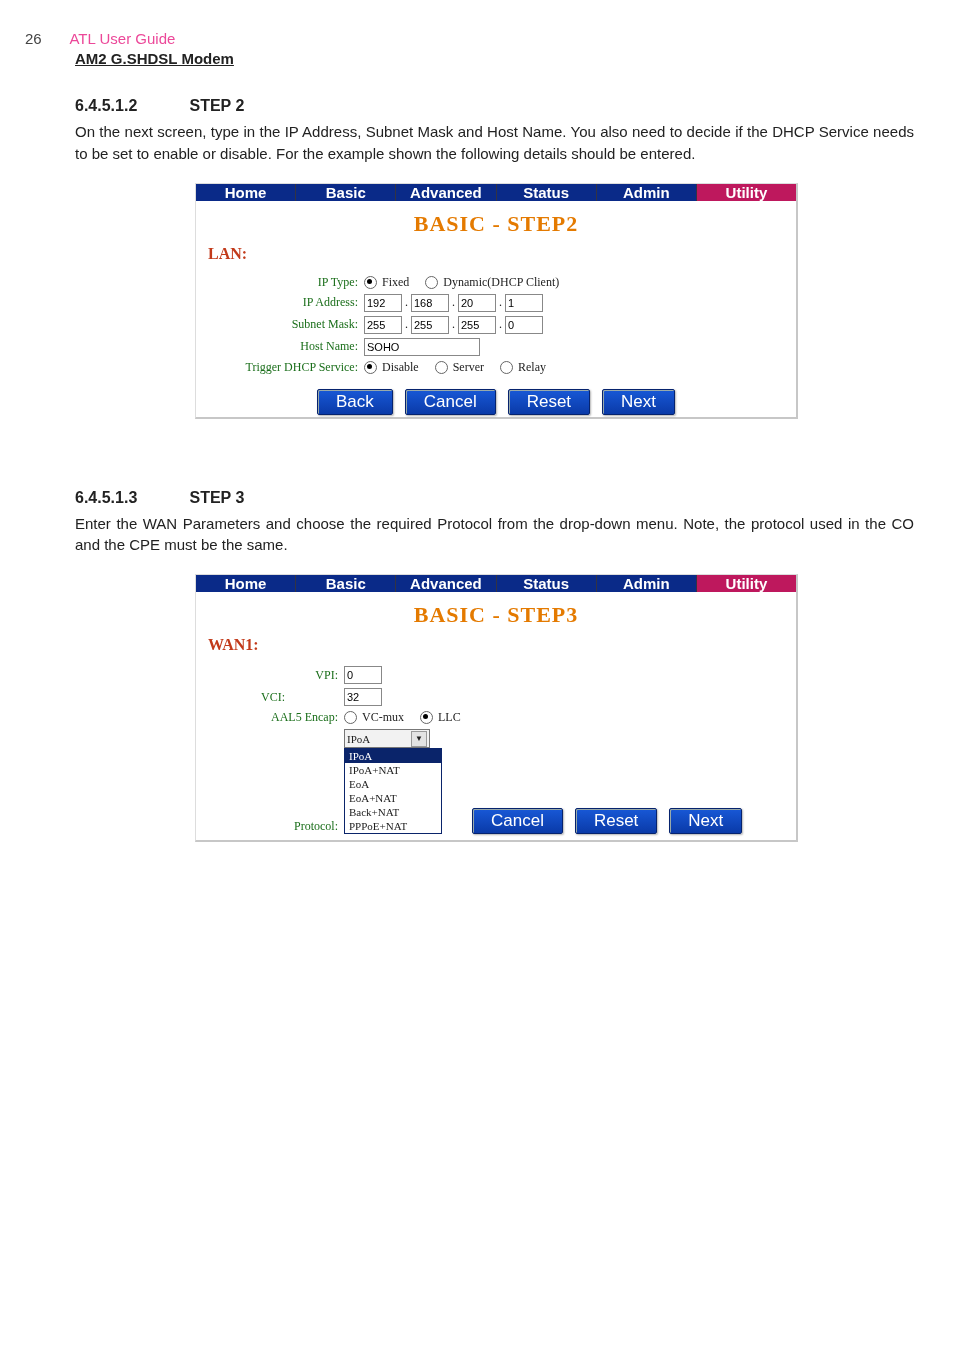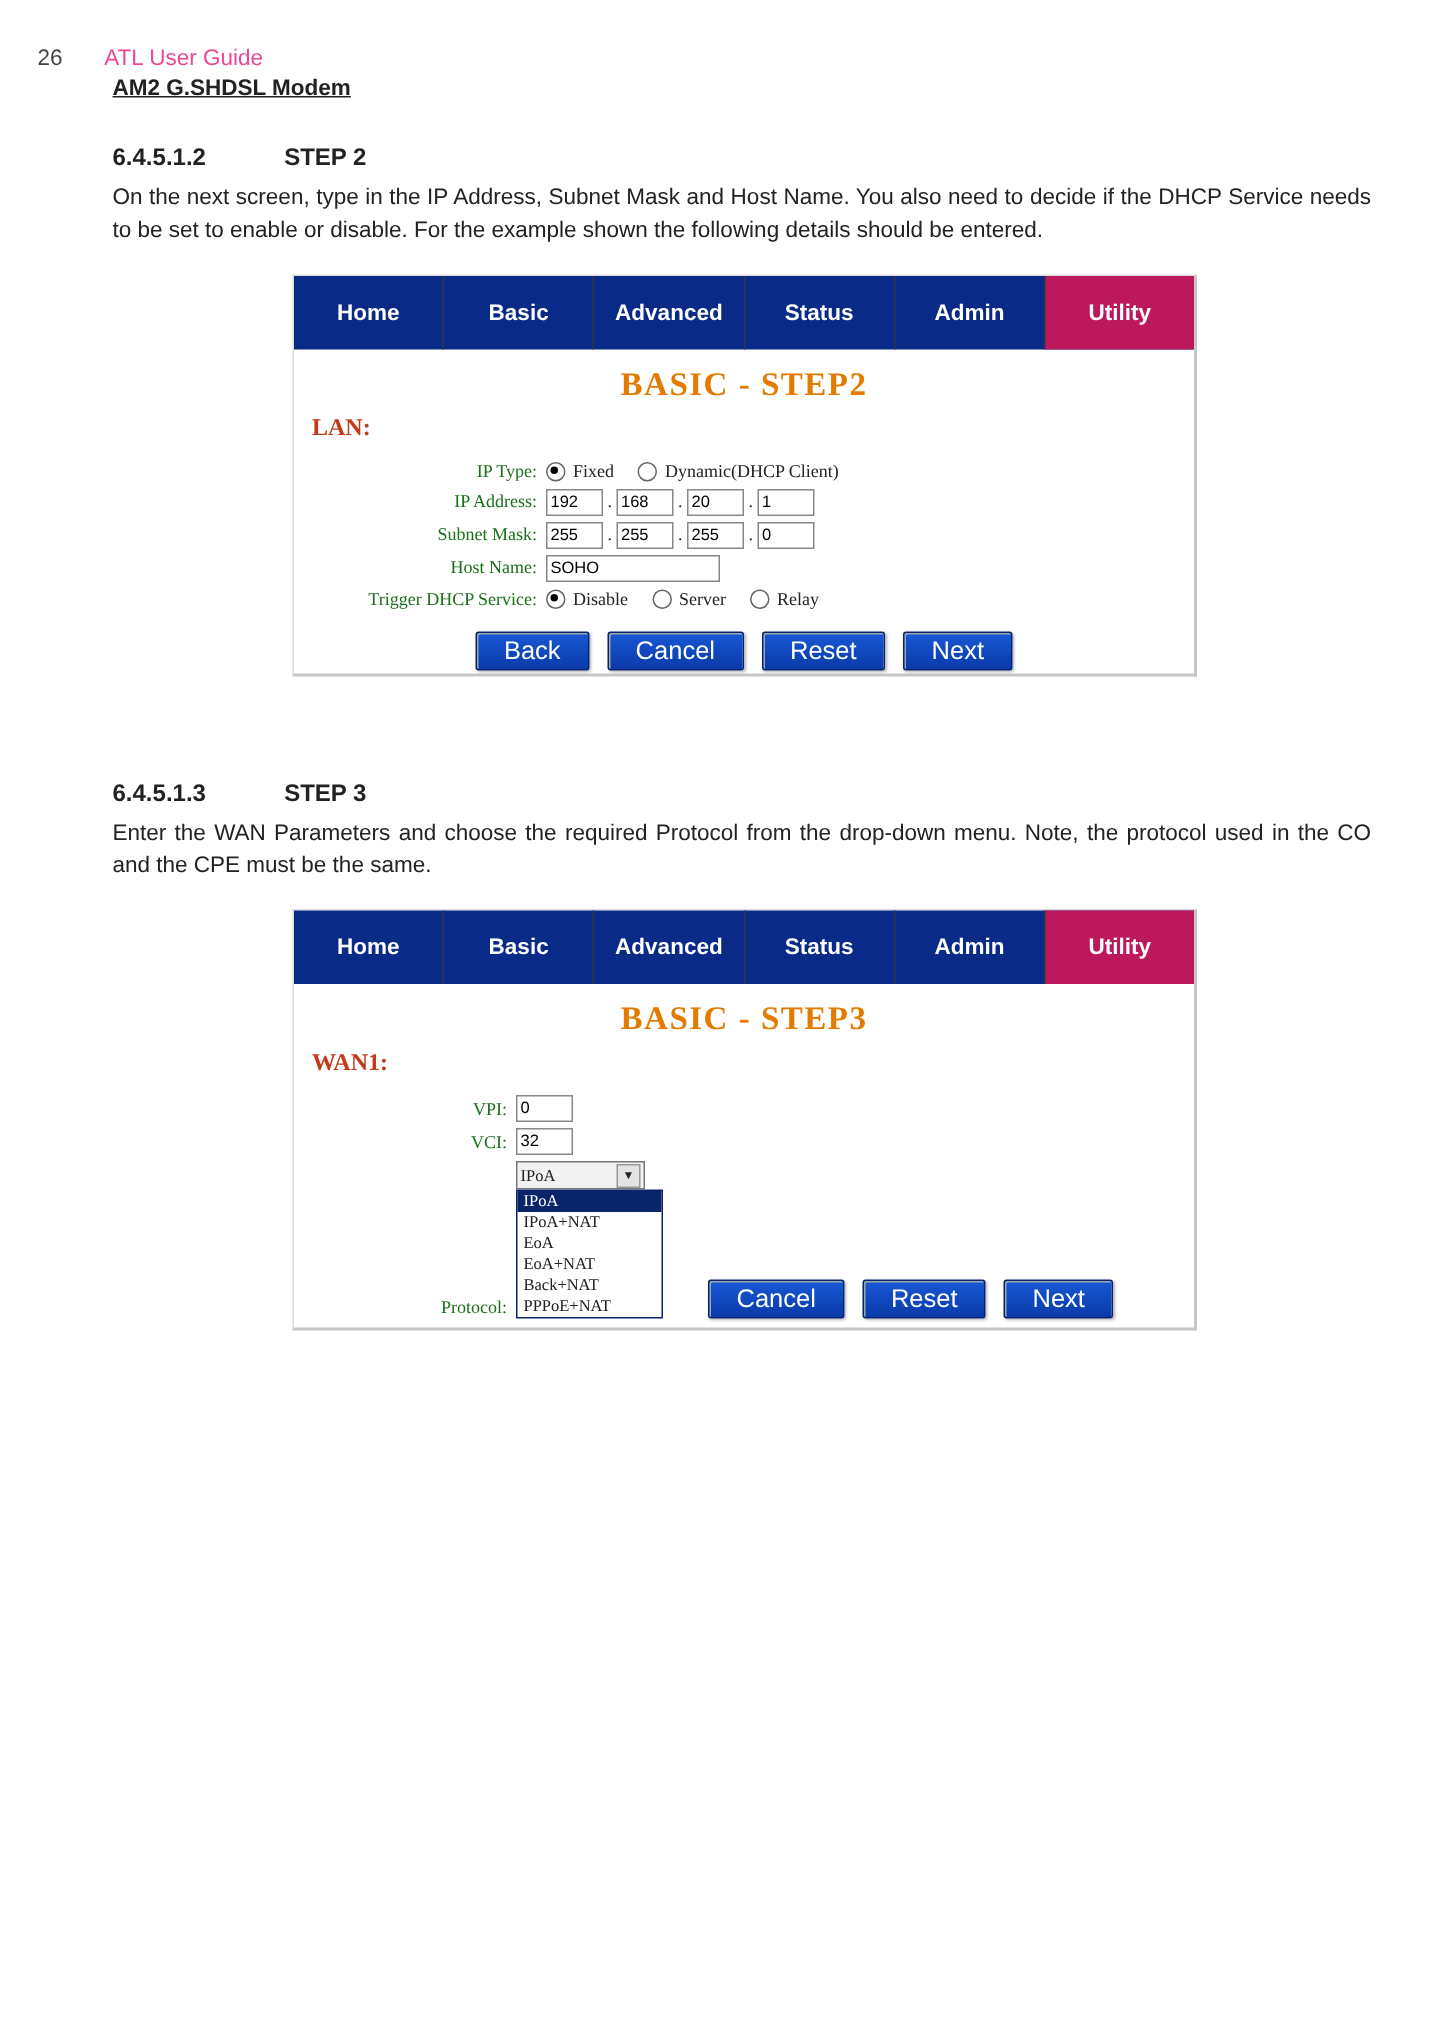--- a/index.html
+++ b/index.html
@@ -13,21 +13,21 @@
   }
   .page-num { font-size: 15px; color: #444; display:inline-block; width:40px; }
   .guide-title { font-size: 15px; color: #ec4899; }
   .subtitle { font-size: 15px; font-weight: bold; margin-left: 50px; margin-top:2px;text-decoration:underline; }
   .section { margin-top: 30px; margin-left: 50px; }
   .sec-num { font-weight: bold; display:inline-block; min-width:110px; }
   .sec-name { font-weight: bold; }
   .sec-body { margin-top:6px; line-height:1.45; font-size:15px; text-align:justify; }
   .shot-wrap { margin: 18px 0 0 120px; border:1px solid #ddd; border-right:2px solid #c7c7c7; border-bottom:2px solid #c7c7c7; width: 600px; background:#fff; }
   .tabs { display:flex; background:#0a2a88; }
-  .tabs div { flex:1; text-align:center; color:#fff; font-family: Arial, sans-serif; font-weight:bold; font-size:15px; padding:16px 0; border-right:1px solid #334; position:relative; }
+  .tabs div { flex:1; text-align:center; color:#fff; font-family: Arial, sans-serif; font-weight:bold; font-size:15px; padding:0 0; border-right:1px solid #334; position:relative; }
   .tabs div:last-child { border-right:none; background:#be185d; }
   .shot-title { text-align:center; font-family: Georgia, 'Times New Roman', serif; font-weight:bold; color:#e47a00; font-size:22px; padding:10px 0 8px; letter-spacing:1px; }
   .shot-body { padding: 0 12px 2px 12px; font-family: 'Times New Roman', serif; font-size:13px; }
   .lan-hdr { color:#c23a1a; font-weight:bold; font-size:16px; margin-bottom:12px; }
   .frow { display:flex; align-items:center; margin:4px 0; }
   .flabel { width:150px; text-align:right; color:#1a6e1a; font-size:12px; font-family:'Times New Roman',serif; padding-right:6px; }
   .fval { display:flex; align-items:center; gap:2px; font-size:12px; }
   .fval input[type=text]{ width:32px; height:16px; font-size:11px; border:1px solid #888; padding:0 2px; }
   .fval .dot { margin:0 1px; }
   .radio { width:11px; height:11px; border:1px solid #666; border-radius:50%; display:inline-block; margin-right:3px; vertical-align:middle; position:relative; background:#fff; }
@@ -156,24 +156,33 @@
     <div class="shot-body">
       <div class="lan-hdr">WAN1:</div>
 
       <div class="frow">
         <div class="flabel" style="width:130px;">VPI:</div>
         <div class="fval">
             <input type="text" value="0" style="">
           </div>
       </div>
       <div class="frow">
-        <div class="flabel" style="width:130px;">VCI:</div>
+        <div class="flabel" style="width:130px;text-align:center;">VCI:</div>
         <div class="fval">
             <input type="text" value="32" style="">
           </div>
+      </div>
+      <div class="frow">
+        <div class="flabel" style="width:130px;">AAL5 Encap:</div>
+        <div class="fval">
+          <span class="radio"></span>
+          <span class="rlabel">VC-mux</span>
+          <span class="radio sel"></span>
+          <span class="rlabel">LLC</span>
+        </div>
       </div>
       <div class="frow" style="align-items:flex-end;">
         <div class="flabel" style="width:130px;">Protocol:</div>
         <div>
           <div class="sel-box">
             <span>IPoA</span>
             <span class="arr">▼</span>
           </div>
           <div class="dd-list">
             <div class="hi">IPoA</div>

